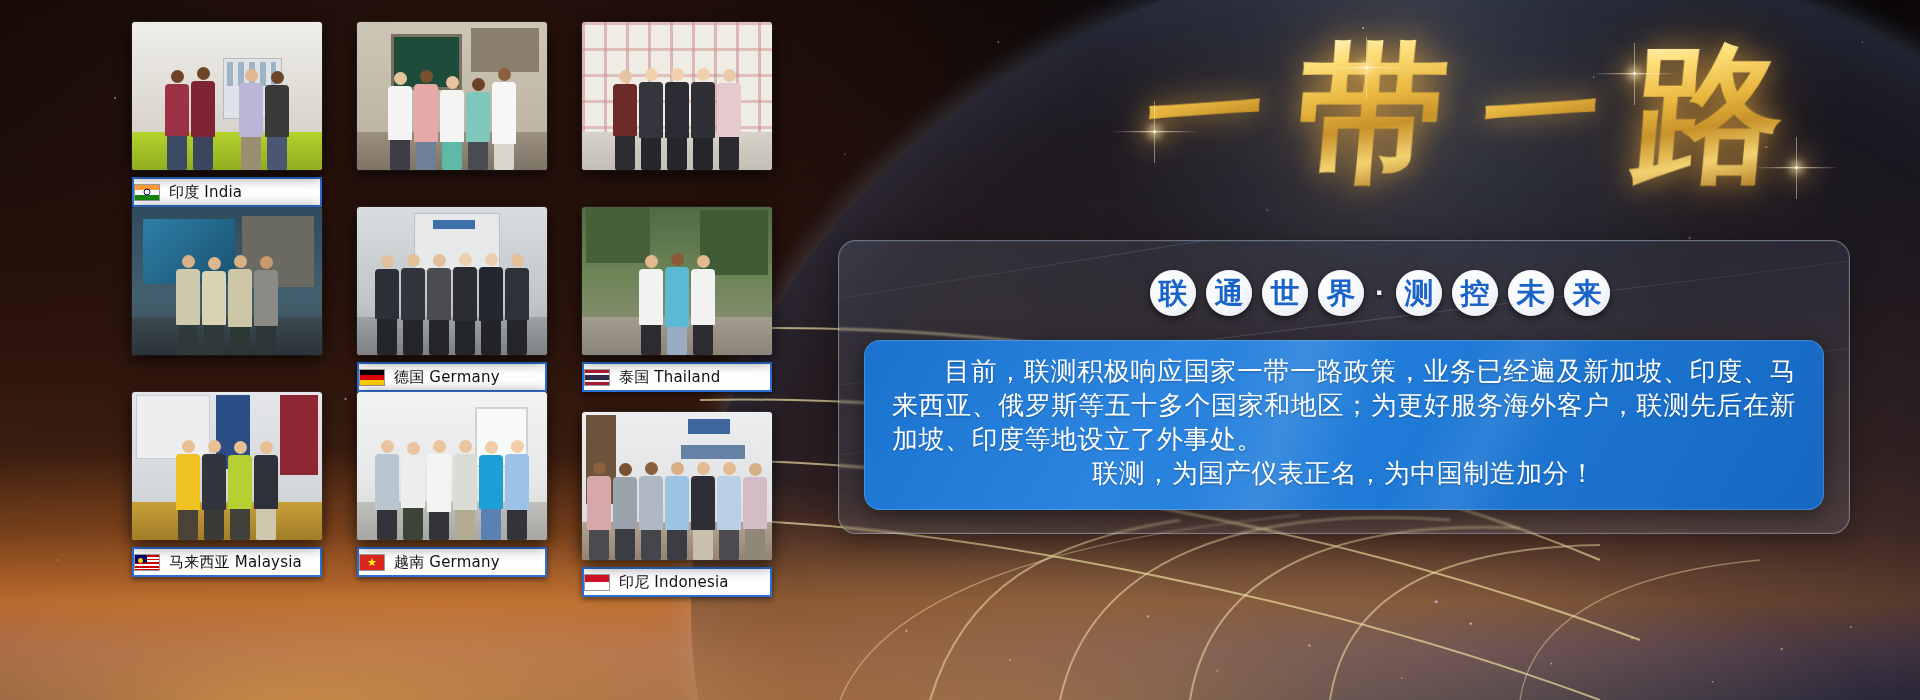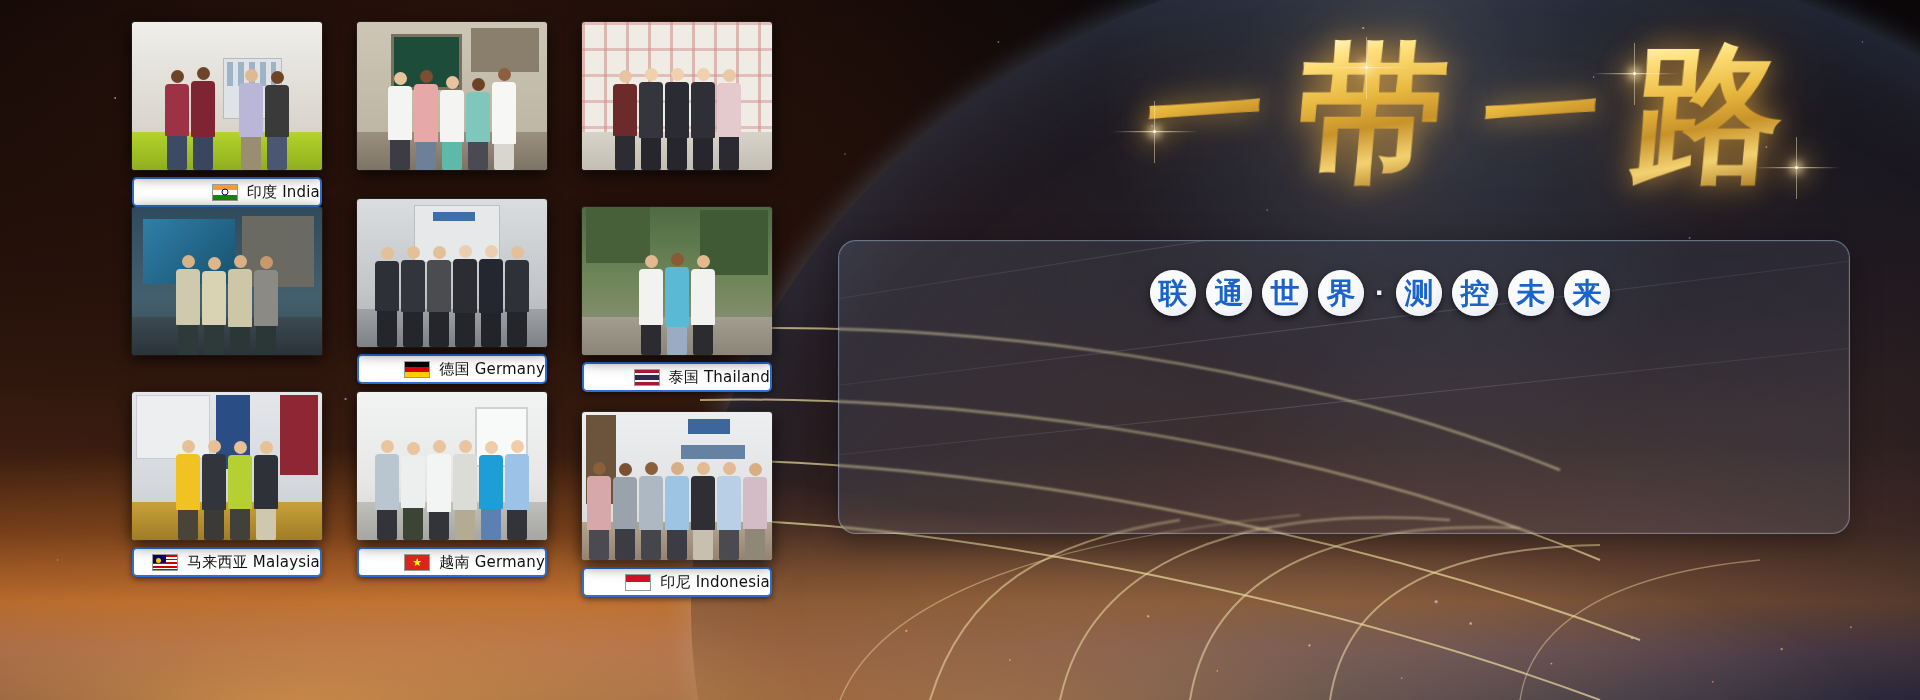--- a/index.html
+++ b/index.html
@@ -89,22 +89,22 @@
   .cell .photo .sky{position:absolute;inset:0;}
   .cell .photo .floor{position:absolute;left:0;right:0;bottom:0;height:26%;}
   .people{position:absolute;left:0;right:0;bottom:0;height:78%;display:flex;align-items:flex-end;justify-content:center;gap:2px;padding:0 4px;}
   .p{position:relative;flex:0 0 auto;display:flex;flex-direction:column;align-items:center;}
   .p .head{width:13px;height:13px;border-radius:50%;}
   .p .body{width:24px;border-radius:4px 4px 1px 1px;margin-top:1px;}
   .p .legs{width:20px;border-radius:0 0 2px 2px;}
 
   .label{
     margin-top:7px;height:30px;width:190px;box-sizing:border-box;
-    background:#fff;border:2px solid #2b6fd6;border-radius:5px;
-    display:flex;align-items:center;justify-content:flex-end;gap:9px;
+    background:#fff;border:2px solid #2b6fd6;border-radius:0;
+    display:flex;align-items:center;justify-content:flex-start;gap:9px;
     box-shadow:0 2px 6px rgba(0,0,0,.55);
   }
   .flag{width:26px;height:17px;flex:0 0 auto;border:1px solid #999;box-sizing:border-box;position:relative;overflow:hidden;background:#fff;}
   .label-text{font-size:15px;color:#111;white-space:nowrap;letter-spacing:.2px;font-family:"DejaVu Sans","Liberation Sans",sans-serif;}
 
   
   .calligraphy{
     position:absolute;left:1035px;top:8px;width:860px;height:210px;
     display:flex;align-items:center;justify-content:center;gap:34px;
   }
@@ -340,21 +340,21 @@
             </div>
           <div class="p">
               <div class="head" style="background:#c79a6e"></div>
               <div class="body" style="background:#8c8a84;height:56px"></div>
               <div class="legs" style="background:#2b3636;height:29px"></div>
             </div>
         </div>
       </div>
     </div>
 
-    <div class="cell" style="left:225px;top:185px;">
+    <div class="cell" style="left:225px;top:193px;">
       <div class="photo">
         <div class="sky" style="background:linear-gradient(180deg,#dadde0 0%,#c2c6c9 62%,#a9adb1 100%)"></div>
         <div style="position:absolute;left:30%;top:4%;width:44%;height:38%;background:#e6e8ea;border:1px solid #bcc0c4;"></div>
         <div style="position:absolute;left:40%;top:9%;width:22%;height:6%;background:#3d6fa8;"></div>
         <div class="floor" style="background:linear-gradient(180deg,#9ea2a6,#7d8084);"></div>
         <div class="people">
           <div class="p">
               <div class="head" style="background:#e3c09a"></div>
               <div class="body" style="background:#2e3038;height:50px"></div>
               <div class="legs" style="background:#24262c;height:36px"></div>
@@ -584,14 +584,18 @@
     <span class="s-char">通</span>
     <span class="s-char">世</span>
     <span class="s-char">界</span>
     <span class="s-dot">·</span>
     <span class="s-char">测</span>
     <span class="s-char">控</span>
     <span class="s-char">未</span>
     <span class="s-char">来</span>
   </div>
 
+  <div class="bluebox">
+    <p class="indent">目前，联测积极响应国家一带一路政策，业务已经遍及新加坡、印度、马来西亚、俄罗斯等五十多个国家和地区；为更好服务海外客户，联测先后在新加坡、印度等地设立了外事处。</p>
+    <p class="center">联测，为国产仪表正名，为中国制造加分！</p>
+  </div>
 
 </div>
 
 </body></html>

